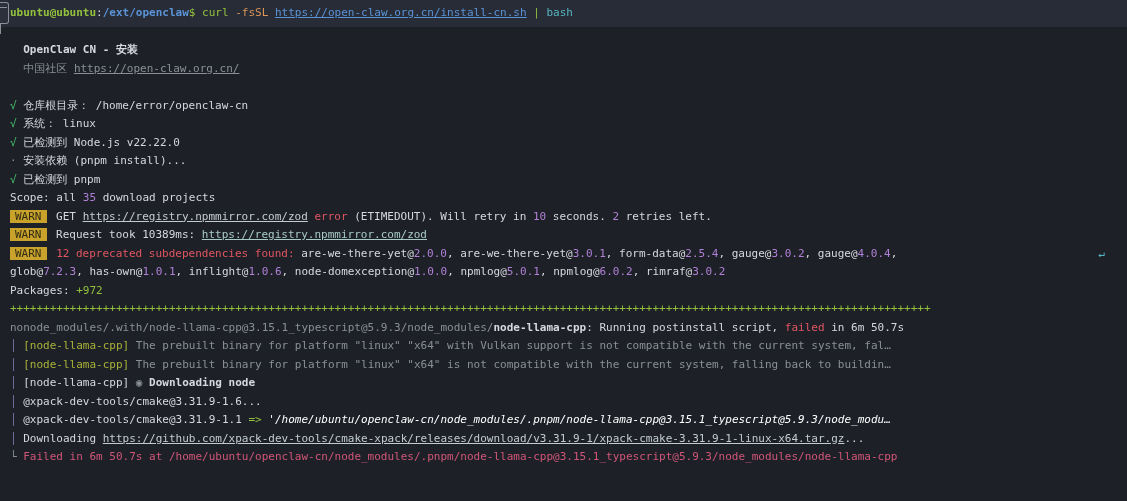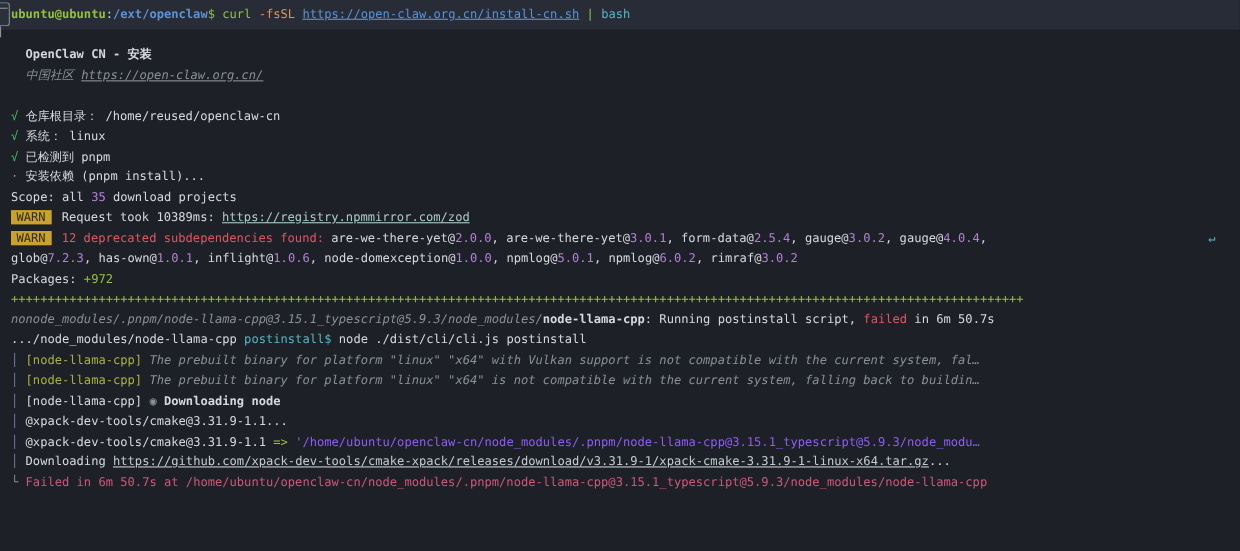--- a/index.html
+++ b/index.html
@@ -39,32 +39,32 @@
   }
   .body{position:relative;z-index:2;}
   .line{
     position:relative;
     white-space:pre;
     overflow:hidden;
     height:18.5px;
   }
   .wrap-mark{position:absolute;right:2px;top:0;}
   .c-fg{color:#d6d8dd;}
-  .c-gry{color:#8a8f98;font-style:italic;}
+  .c-gry{color:#8a8f98;}
   .c-grn{color:#94c13d;}
   .c-grn2{color:#45c26d;}
   .c-blu{color:#5b93d6;}
   .c-org{color:#dc9656;}
   .c-cyn{color:#56b6c2;}
   .c-cyn2{color:#a9cbc8;}
   .c-pur{color:#b180d7;}
   .c-pur2{color:#8173ad;}
   .c-red{color:#e05561;}
   .c-red2{color:#d15577;margin-top:10px;}
-  .c-yel{color:#8b5cf6;}
+  .c-yel{color:#ffffff;font-style:italic;}
   .c-yel2{color:#a9b139;}
   .c-wht{color:#c3cbd1;}
   .c-b{font-weight:bold;}
   .c-und{text-decoration:underline;}
   .c-badge{
     background:#c9a22b;color:#2f2a14;
     padding:0 5px;margin-right:3px;
   }
 </style>
 </head>
@@ -75,33 +75,34 @@
   <div class="edge-widget">
     <div class="box"></div>
     <div class="tail"></div>
   </div>
   <div class="body">
       <div class="line"><span class="c-grn c-b">ubuntu@ubuntu</span><span class="c-fg">:</span><span class="c-blu c-b">/ext/openclaw</span><span class="c-grn">$ </span><span class="c-grn">curl </span><span class="c-org">-fsSL </span><span class="c-blu c-und">https://open-claw.org.cn/install-cn.sh</span><span class="c-fg"> </span><span class="c-grn">| </span><span class="c-cyn">bash</span></div>
       <div class="line"></div>
       <div class="line"><span class="c-fg c-b">  OpenClaw CN - 安装</span></div>
       <div class="line"><span class="c-gry">  中国社区 </span><span class="c-gry c-und">https://open-claw.org.cn/</span></div>
       <div class="line"></div>
-      <div class="line"><span class="c-grn2">√ </span><span class="c-fg">仓库根目录： /home/reused/openclaw-cn</span></div>
+      <div class="line"><span class="c-grn2">√ </span><span class="c-fg">仓库根目录： /home/error/openclaw-cn</span></div>
       <div class="line"><span class="c-grn2">√ </span><span class="c-fg">系统： linux</span></div>
+      <div class="line"><span class="c-grn2">√ </span><span class="c-fg">已检测到 Node.js v22.22.0</span></div>
+      <div class="line"><span class="c-gry">· </span><span class="c-fg">安装依赖 (pnpm install)...</span></div>
       <div class="line"><span class="c-grn2">√ </span><span class="c-fg">已检测到 pnpm</span></div>
-      <div class="line"><span class="c-gry">· </span><span class="c-fg">安装依赖 (pnpm install)...</span></div>
       <div class="line"><span class="c-fg">Scope: all </span><span class="c-pur">35</span><span class="c-fg"> download projects</span></div>
+      <div class="line"><span class="c-badge">WARN</span><span class="c-fg"> GET </span><span class="c-wht c-und">https://registry.npmmirror.com/zod</span><span class="c-red"> error</span><span class="c-fg"> (ETIMEDOUT). Will retry in </span><span class="c-pur">10</span><span class="c-fg"> seconds. </span><span class="c-pur">2</span><span class="c-fg"> retries left.</span></div>
       <div class="line"><span class="c-badge">WARN</span><span class="c-fg"> Request took 10389ms: </span><span class="c-cyn2 c-und">https://registry.npmmirror.com/zod</span></div>
       <div class="line"><span class="c-badge">WARN</span><span class="c-fg"> </span><span class="c-red">12 deprecated subdependencies found:</span><span class="c-fg"> are-we-there-yet@</span><span class="c-pur">2.0.0</span><span class="c-fg">, are-we-there-yet@</span><span class="c-pur">3.0.1</span><span class="c-fg">, form-data@</span><span class="c-pur">2.5.4</span><span class="c-fg">, gauge@</span><span class="c-pur">3.0.2</span><span class="c-fg">, gauge@</span><span class="c-pur">4.0.4</span><span class="c-fg">,</span><span class="wrap-mark c-cyn">↵</span></div>
       <div class="line"><span class="c-fg">glob@</span><span class="c-pur">7.2.3</span><span class="c-fg">, has-own@</span><span class="c-pur">1.0.1</span><span class="c-fg">, inflight@</span><span class="c-pur">1.0.6</span><span class="c-fg">, node-domexception@</span><span class="c-pur">1.0.0</span><span class="c-fg">, npmlog@</span><span class="c-pur">5.0.1</span><span class="c-fg">, npmlog@</span><span class="c-pur">6.0.2</span><span class="c-fg">, rimraf@</span><span class="c-pur">3.0.2</span></div>
       <div class="line"><span class="c-fg">Packages: </span><span class="c-grn">+972</span></div>
       <div class="line"><span class="c-grn">+++++++++++++++++++++++++++++++++++++++++++++++++++++++++++++++++++++++++++++++++++++++++++++++++++++++++++++++++++++++++++++++++++++++++++</span></div>
-      <div class="line"><span class="c-gry">nonode_modules/.pnpm/node-llama-cpp@3.15.1_typescript@5.9.3/node_modules/</span><span class="c-fg c-b">node-llama-cpp</span><span class="c-fg">: Running postinstall script, </span><span class="c-red">failed</span><span class="c-fg"> in 6m 50.7s</span></div>
-      <div class="line"><span class="c-fg">.../node_modules/node-llama-cpp </span><span class="c-cyn">postinstall$</span><span class="c-fg"> node ./dist/cli/cli.js postinstall</span></div>
+      <div class="line"><span class="c-gry">nonode_modules/.with/node-llama-cpp@3.15.1_typescript@5.9.3/node_modules/</span><span class="c-fg c-b">node-llama-cpp</span><span class="c-fg">: Running postinstall script, </span><span class="c-red">failed</span><span class="c-fg"> in 6m 50.7s</span></div>
       <div class="line"><span class="c-pur2">│ </span><span class="c-yel2">[node-llama-cpp]</span><span class="c-gry"> The prebuilt binary for platform "linux" "x64" with Vulkan support is not compatible with the current system, fal…</span></div>
       <div class="line"><span class="c-pur2">│ </span><span class="c-yel2">[node-llama-cpp]</span><span class="c-gry"> The prebuilt binary for platform "linux" "x64" is not compatible with the current system, falling back to buildin…</span></div>
       <div class="line"><span class="c-pur2">│ </span><span class="c-fg">[node-llama-cpp] </span><span class="c-gry">◉ </span><span class="c-fg c-b">Downloading node</span></div>
-      <div class="line"><span class="c-pur2">│ </span><span class="c-fg">@xpack-dev-tools/cmake@3.31.9-1.1...</span></div>
+      <div class="line"><span class="c-pur2">│ </span><span class="c-fg">@xpack-dev-tools/cmake@3.31.9-1.6...</span></div>
       <div class="line"><span class="c-pur2">│ </span><span class="c-fg">@xpack-dev-tools/cmake@3.31.9-1.1 </span><span class="c-grn">=&gt; </span><span class="c-yel">'/home/ubuntu/openclaw-cn/node_modules/.pnpm/node-llama-cpp@3.15.1_typescript@5.9.3/node_modu…</span></div>
       <div class="line"><span class="c-pur2">│ </span><span class="c-fg">Downloading </span><span class="c-wht c-und">https://github.com/xpack-dev-tools/cmake-xpack/releases/download/v3.31.9-1/xpack-cmake-3.31.9-1-linux-x64.tar.gz</span><span class="c-fg">...</span></div>
       <div class="line"><span class="c-gry">└ </span><span class="c-red2">Failed in 6m 50.7s at /home/ubuntu/openclaw-cn/node_modules/.pnpm/node-llama-cpp@3.15.1_typescript@5.9.3/node_modules/node-llama-cpp</span></div>
     </div>
 </div>
 
 </body></html>

